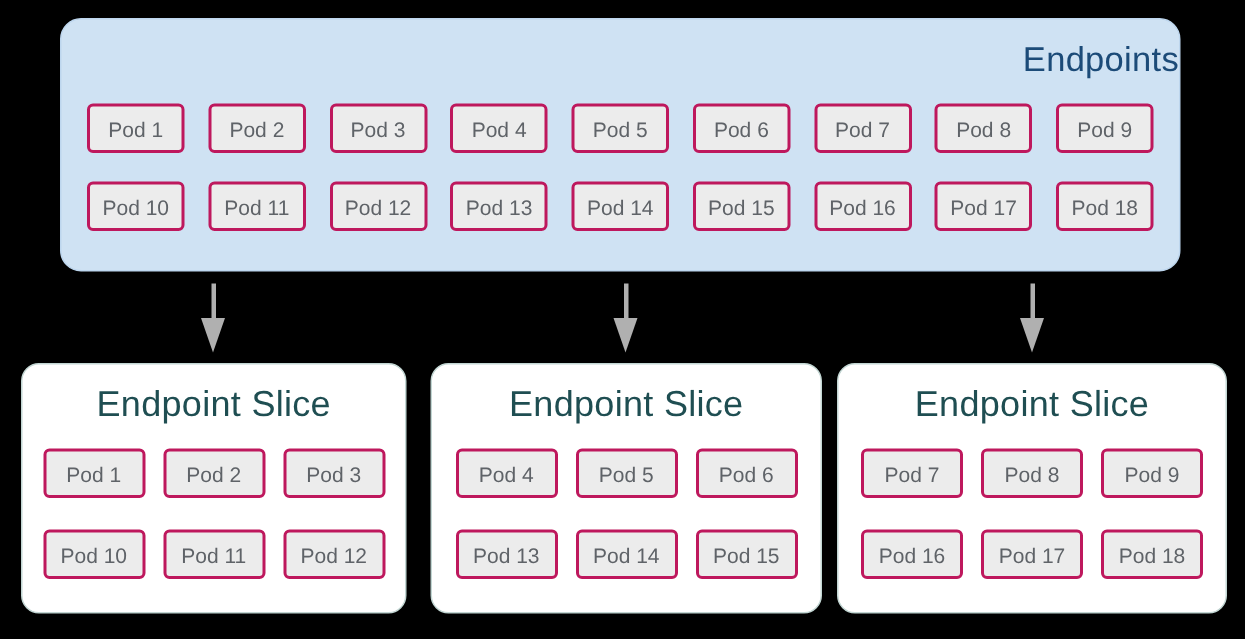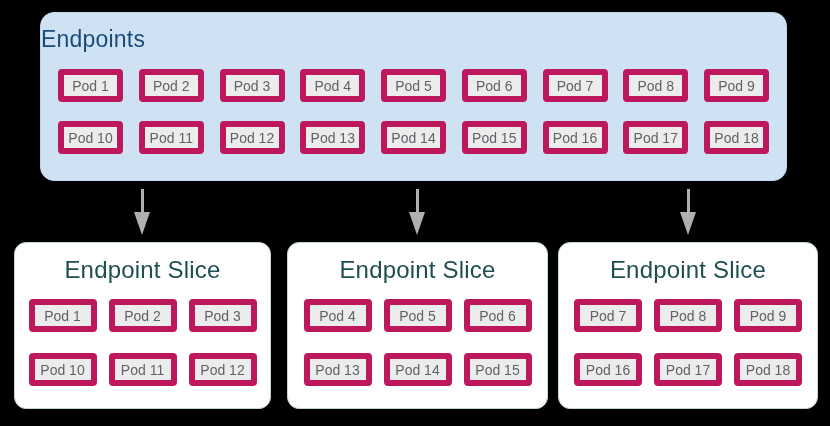--- a/index.html
+++ b/index.html
@@ -18,40 +18,40 @@
   .endpoints-box {
     position: absolute;
     left: 40px; top: 12px;
     width: 747px; height: 169px;
     background: #cfe2f3;
     border: 1px solid #bdd6ee;
     border-radius: 14px;
   }
   .endpoints-title {
     margin-top: 13px;
-    text-align: left;
+    text-align: right;
     font-size: 23px;
     font-weight: 400;
     color: #1c4b78;
     letter-spacing: 0.2px;
   }
   .endpoints-box .pod-row {
     position: absolute;
     left: 17px; right: 17px;
     display: flex;
     justify-content: space-between;
   }
   .endpoints-box .pod-row.row-1 { top: 56px; }
   .endpoints-box .pod-row.row-2 { top: 108px; }
 
   
   .pod-chip {
     width: 65px; height: 33px;
     background: #ececec;
-    border: 6px solid #be185d;
+    border: 2px solid #be185d;
     border-radius: 4px;
     display: flex;
     align-items: center;
     justify-content: center;
     font-size: 14px;
     color: #5f6368;
     white-space: nowrap;
   }
 
   

